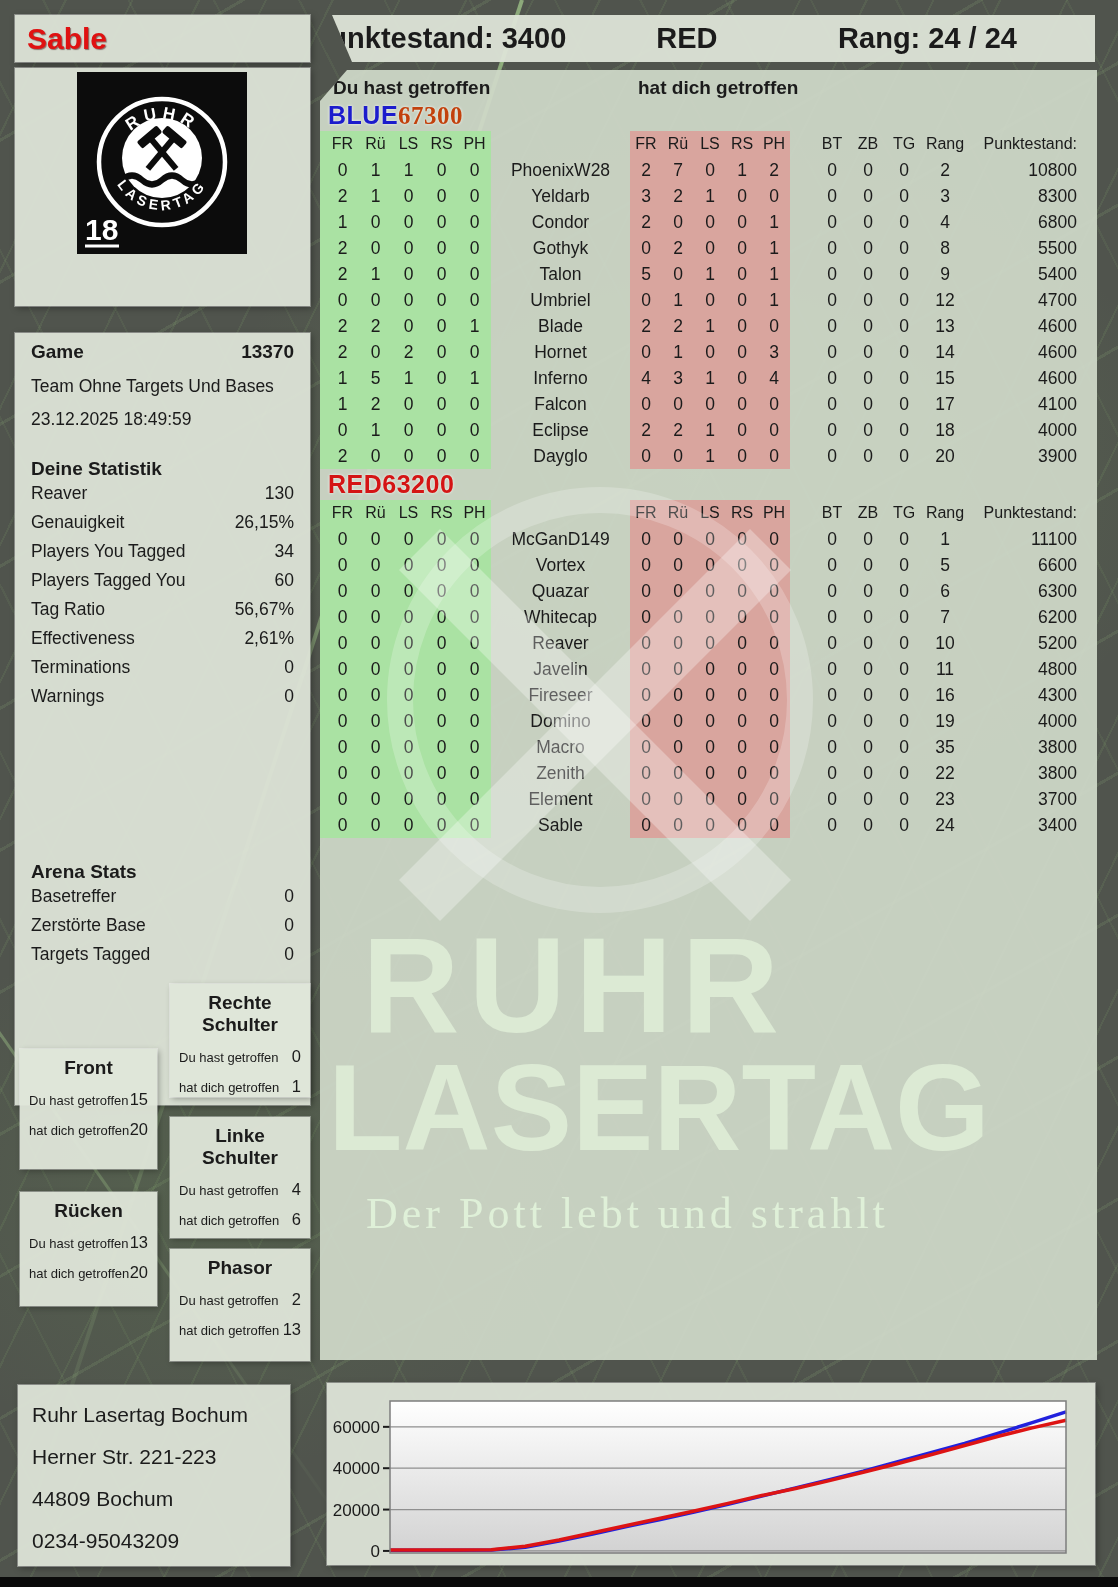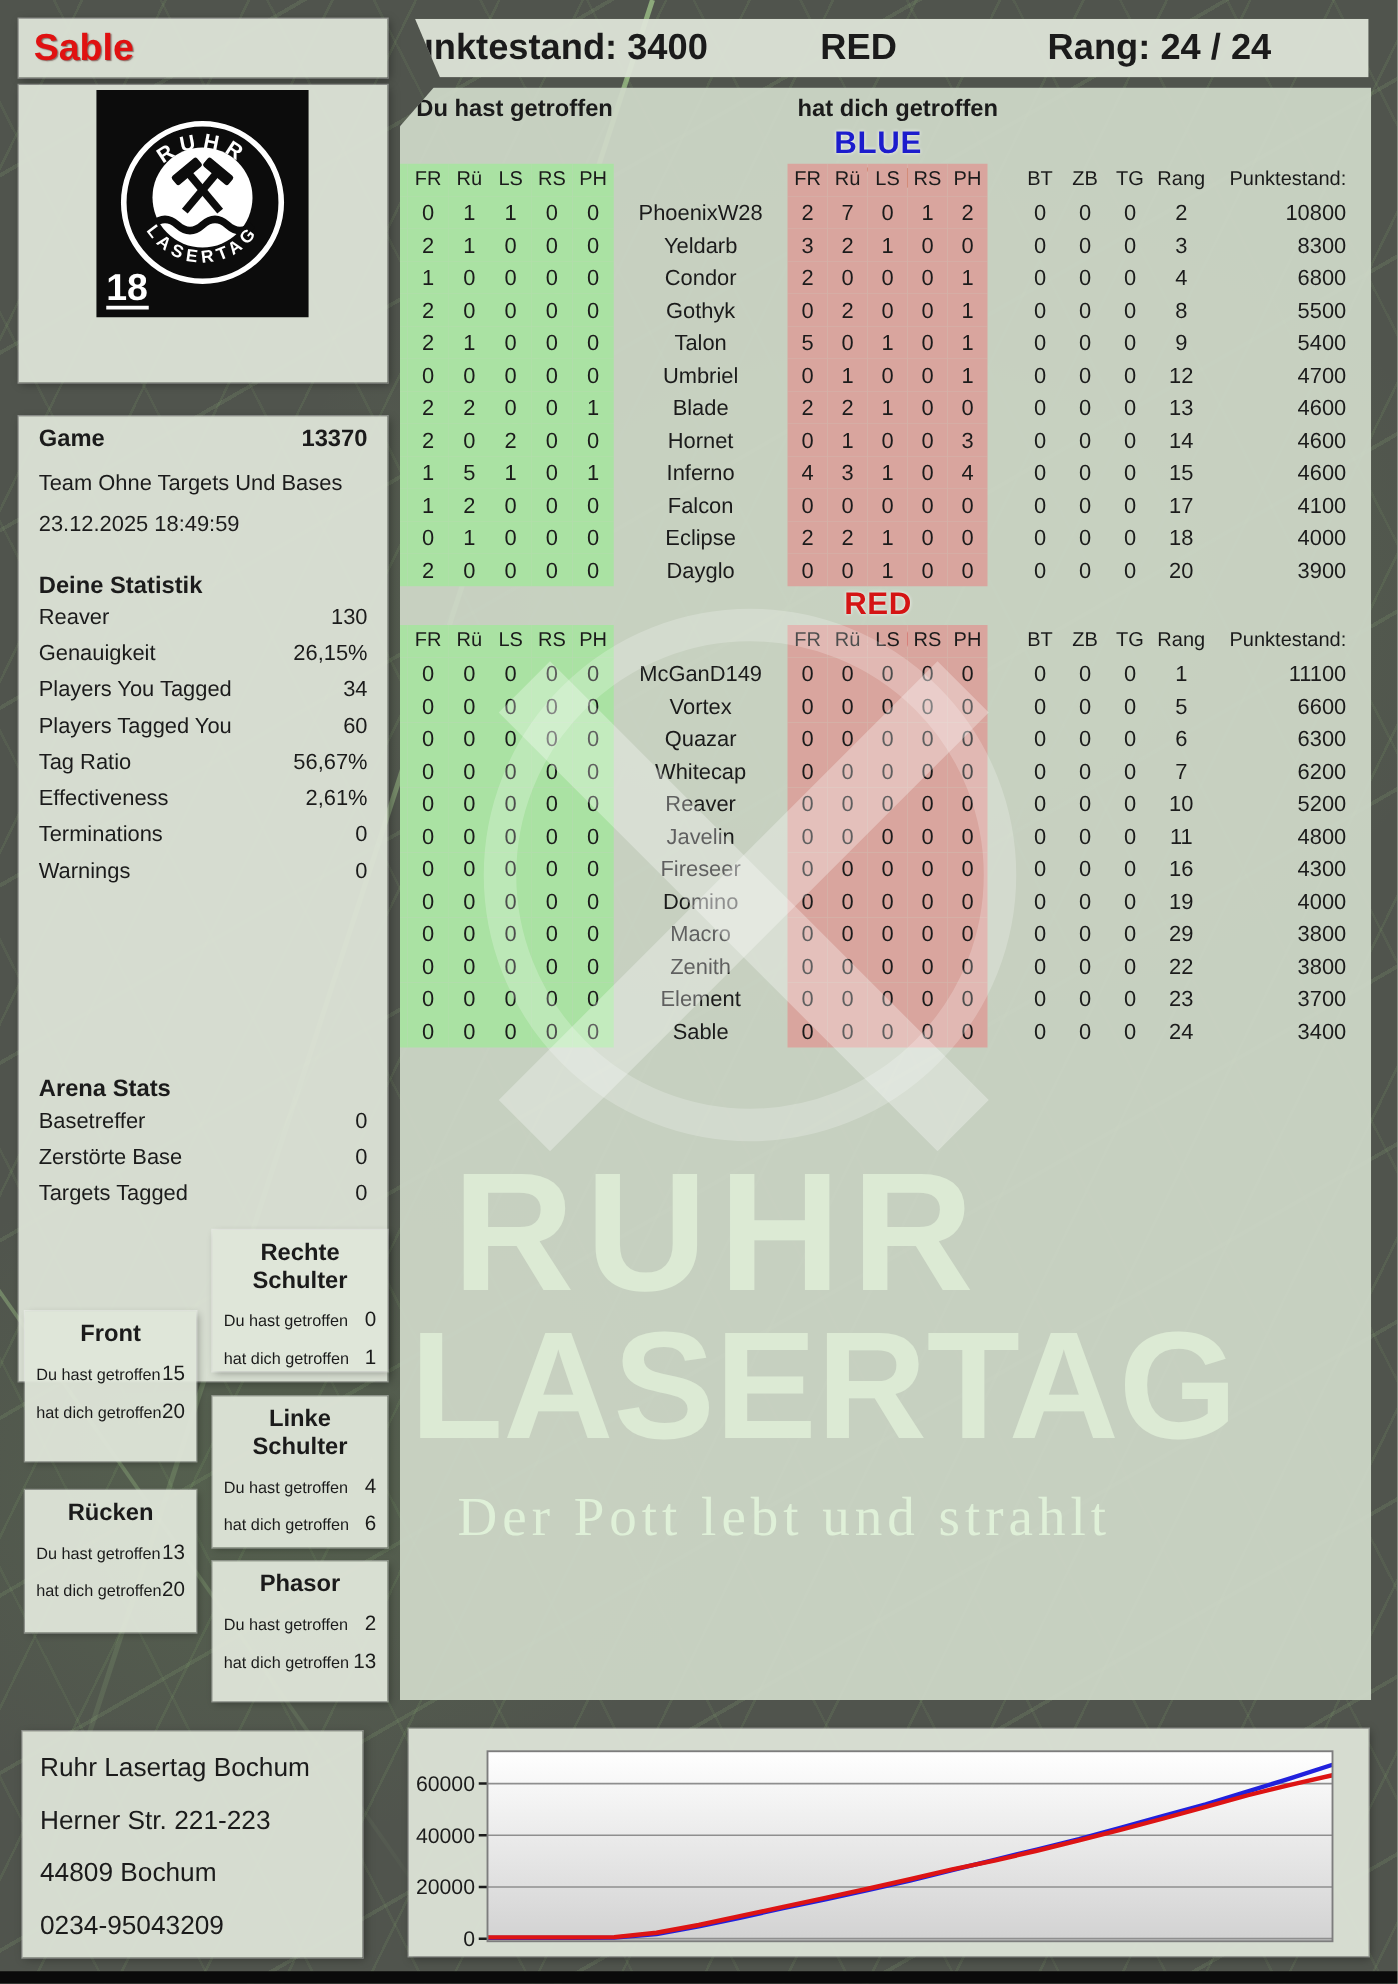--- a/index.html
+++ b/index.html
@@ -72,21 +72,21 @@
   .wm-ruhr{position:absolute;left:42px;top:838px;font-size:135px;font-weight:700;letter-spacing:9px;color:#dcead4;pointer-events:none;}
   .wm-lasertag{position:absolute;left:8px;top:968px;font-size:122px;font-weight:700;letter-spacing:0px;color:#dcead4;pointer-events:none;}
   .wm-tagline{position:absolute;left:10px;top:1118px;font-family:"Liberation Serif","DejaVu Serif",serif;
     font-size:44px;letter-spacing:4px;color:#dff0d8;pointer-events:none;margin-left:36px;}
 
   .hit-labels{position:relative;height:30px;}
   .hit-labels span{position:absolute;top:7px;font-weight:700;font-size:19px;}
   .hl-du{left:13px;}
   .hl-dich{left:318px;}
 
-  .team-head{display:flex;align-items:center;height:31px;padding:0 20px 0 8px;flex-direction:column;}
+  .team-head{display:flex;align-items:center;height:31px;padding:0 20px 0 8px;}
   .team-title,.team-score{font-size:25px;font-weight:700;letter-spacing:0.5px;text-shadow:0 0 3px rgba(255,255,255,0.9);}
 
   .trow{display:grid;grid-template-columns:6px repeat(5,33px) 139px repeat(5,32px) 24px 36px 36px 36px 46px 1fr 20px;
     align-items:center;height:26px;font-size:17.5px;}
   .trow.hdr{font-size:16px;}
   .c{text-align:center;}
   .g{background:#aae2a3;height:26px;line-height:26px;}
   .p{background:#d9a59e;height:26px;line-height:26px;}
   .nm{text-align:center;}
   .pk{text-align:right;}
@@ -766,21 +766,21 @@
         <span class="nm">Macro</span>
         <span class="c p">0</span>
         <span class="c p">0</span>
         <span class="c p">0</span>
         <span class="c p">0</span>
         <span class="c p">0</span>
         <span class=""></span>
         <span class="c">0</span>
         <span class="c">0</span>
         <span class="c">0</span>
-        <span class="c">29</span>
+        <span class="c">35</span>
         <span class="pk">3800</span>
         <span class=""></span>
       </div>
       <div class="trow">
         <span class="g"></span>
         <span class="c g">0</span>
         <span class="c g">0</span>
         <span class="c g">0</span>
         <span class="c g">0</span>
         <span class="c g">0</span>

